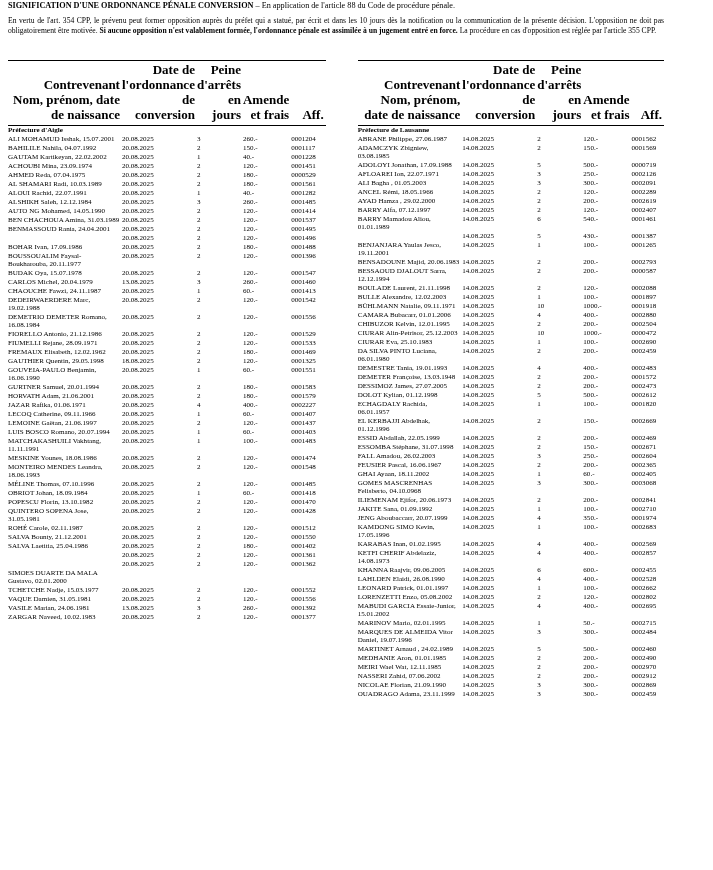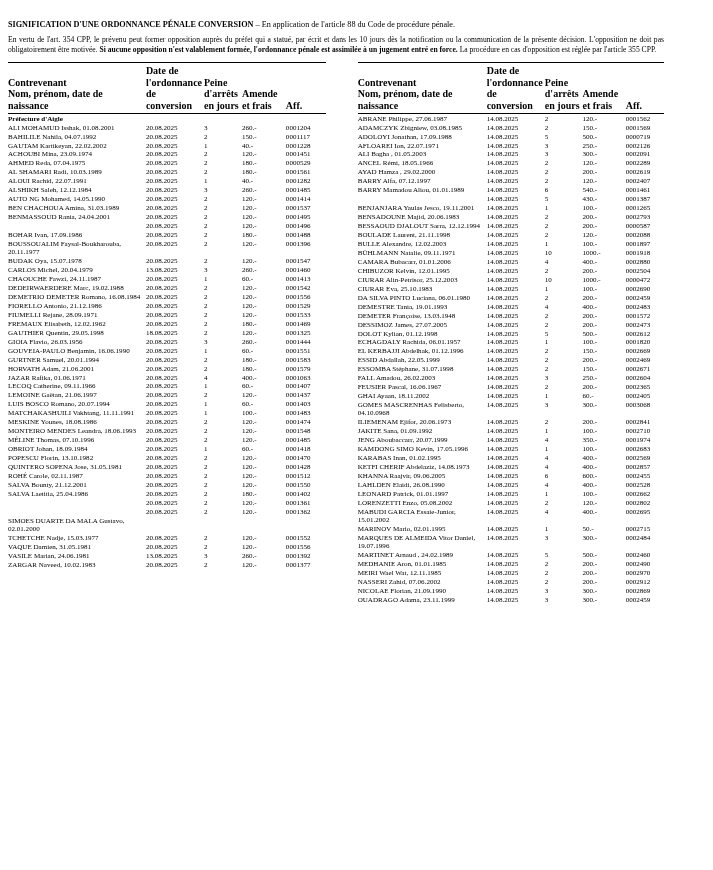--- a/index.html
+++ b/index.html
@@ -10,37 +10,37 @@
   body {
     width: 713px;
     height: 870px;
     font-family: "Liberation Serif", serif;
     color: #000000;
     font-size: 7.1px;
     position: relative;
     overflow: hidden;
   }
   .page {
-    padding: 19px 8px 0 8px;
+    padding: 0 8px 0 8px;
     box-sizing: border-box;
     width: 672px;
   }
   .doc-header {
     font-size: 8.2px;
     line-height: 1.35;
     margin-bottom: 5px;
   }
   .doc-header .title {
     font-weight: bold;
   }
   .doc-intro {
     font-size: 7.6px;
     line-height: 1.33;
     text-align: justify;
-    margin-bottom: 7px;
+    margin-bottom: 24px;
   }
   .doc-intro b { font-weight: bold; }
 
   .columns {
     display: flex;
     flex-direction: row;
     align-items: flex-start;
     gap: 0;
   }
   .col {
@@ -51,26 +51,26 @@
   .col.right { padding-left: 22px; }
 
   table.listing {
     width: 100%;
     border-collapse: collapse;
     font-size: 7.05px;
     line-height: 1.16;
   }
   table.listing th {
     font-weight: bold;
-    text-align: left;
+    text-align: right;
     vertical-align: bottom;
     padding: 2px 2px 2px 0;
     border-top: 1.1px solid #000;
     border-bottom: 1.1px solid #000;
-    font-size: 10px;
+    font-size: 13px;
     line-height: 1.15;
   }
   table.listing td {
     vertical-align: top;
     padding: 0.4px 2px 0.4px 0;
   }
   .c-name   { width: 137px; }
   .c-date   { width: 55px; }
   .c-peine  { width: 36px; text-align: left; }
   .c-amende { width: 42px; text-align: left; }
@@ -124,21 +124,21 @@
             <th class="c-aff">
               <div>Aff.</div>
             </th>
           </tr>
         </thead>
         <tbody>
             <tr class="group-head">
               <td colspan="5">Préfecture d'Aigle</td>
             </tr>
             <tr>
-              <td class="c-name">ALI MOHAMUD Isshak, 01.08.2001</td>
+              <td class="c-name">ALI MOHAMUD Isshak, 15.07.2001</td>
               <td class="c-date">20.08.2025</td>
               <td class="c-peine">3</td>
               <td class="c-amende">260.-</td>
               <td class="c-aff">0001204</td>
             </tr>
             <tr>
               <td class="c-name">BAHILILE Nahila, 04.07.1992</td>
               <td class="c-date">20.08.2025</td>
               <td class="c-peine">2</td>
               <td class="c-amende">150.-</td>
@@ -285,27 +285,20 @@
               <td class="c-aff">0001469</td>
             </tr>
             <tr>
               <td class="c-name">GAUTHIER Quentin, 29.05.1998</td>
               <td class="c-date">18.08.2025</td>
               <td class="c-peine">2</td>
               <td class="c-amende">120.-</td>
               <td class="c-aff">0001325</td>
             </tr>
             <tr>
-              <td class="c-name">GIOIA Flavio, 26.03.1956</td>
-              <td class="c-date">20.08.2025</td>
-              <td class="c-peine">3</td>
-              <td class="c-amende">260.-</td>
-              <td class="c-aff">0001444</td>
-            </tr>
-            <tr>
               <td class="c-name">GOUVEIA-PAULO Benjamin, 16.06.1990</td>
               <td class="c-date">20.08.2025</td>
               <td class="c-peine">1</td>
               <td class="c-amende">60.-</td>
               <td class="c-aff">0001551</td>
             </tr>
             <tr>
               <td class="c-name">GURTNER Samuel, 20.01.1994</td>
               <td class="c-date">20.08.2025</td>
               <td class="c-peine">2</td>
@@ -317,21 +310,21 @@
               <td class="c-date">20.08.2025</td>
               <td class="c-peine">2</td>
               <td class="c-amende">180.-</td>
               <td class="c-aff">0001579</td>
             </tr>
             <tr>
               <td class="c-name">JAZAR Rafika, 01.06.1971</td>
               <td class="c-date">20.08.2025</td>
               <td class="c-peine">4</td>
               <td class="c-amende">400.-</td>
-              <td class="c-aff">0001063</td>
+              <td class="c-aff">0002227</td>
             </tr>
             <tr>
               <td class="c-name">LECOQ Catherine, 09.11.1966</td>
               <td class="c-date">20.08.2025</td>
               <td class="c-peine">1</td>
               <td class="c-amende">60.-</td>
               <td class="c-aff">0001407</td>
             </tr>
             <tr>
               <td class="c-name">LEMOINE Gaëtan, 21.06.1997</td>
@@ -491,20 +484,23 @@
             <th class="c-amende">
               <div>Amende</div>
               <div>et frais</div>
             </th>
             <th class="c-aff">
               <div>Aff.</div>
             </th>
           </tr>
         </thead>
         <tbody>
+            <tr class="group-head">
+              <td colspan="5">Préfecture de Lausanne</td>
+            </tr>
             <tr>
               <td class="c-name">ABRANE Philippe, 27.06.1987</td>
               <td class="c-date">14.08.2025</td>
               <td class="c-peine">2</td>
               <td class="c-amende">120.-</td>
               <td class="c-aff">0001562</td>
             </tr>
             <tr>
               <td class="c-name">ADAMCZYK Zbigniew, 03.08.1985</td>
               <td class="c-date">14.08.2025</td>

